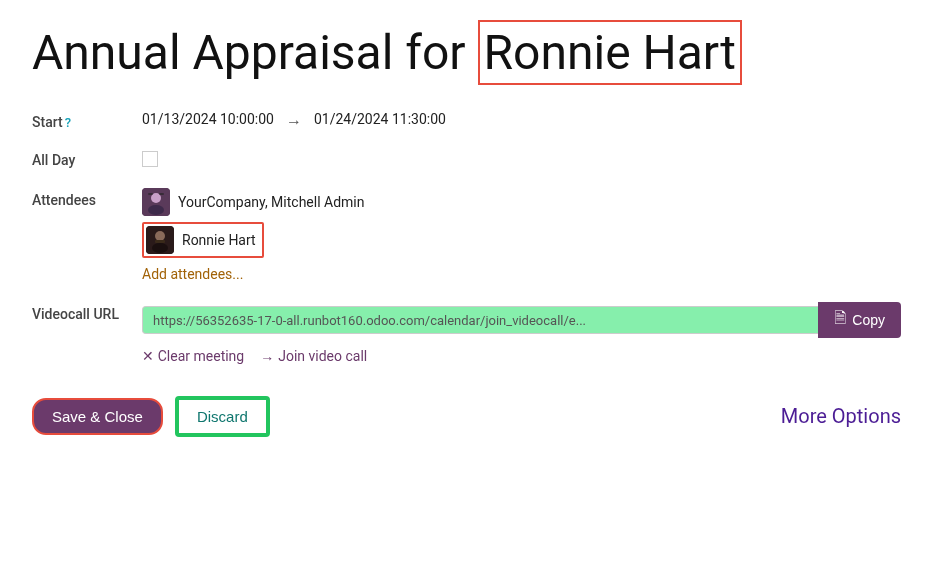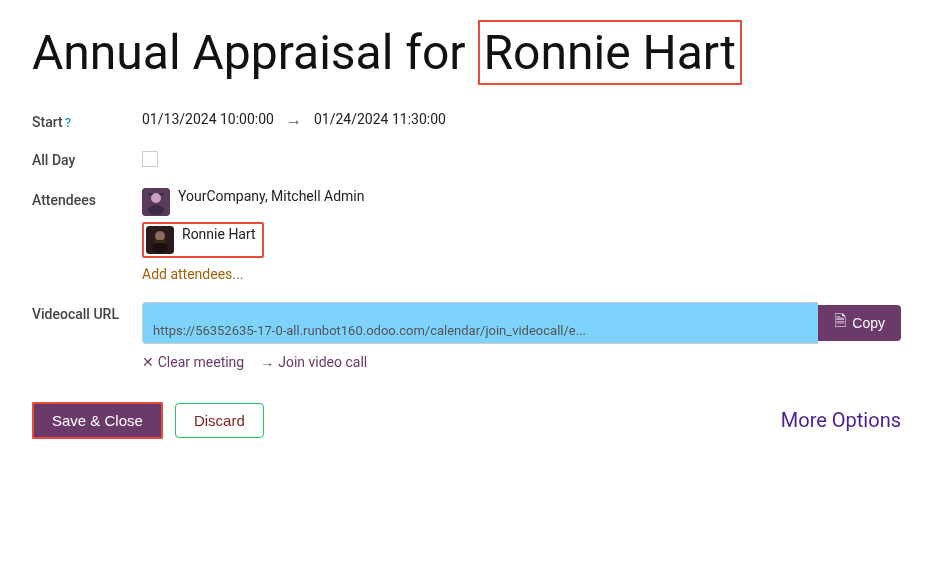--- a/index.html
+++ b/index.html
@@ -76,20 +76,21 @@
     }
 
     .attendees-list {
       display: flex;
       flex-direction: column;
       gap: 6px;
     }
 
     .attendee-item {
       display: flex;
+      align-items: center;
       gap: 8px;
       font-size: 14px;
     }
 
     .attendee-avatar {
       width: 28px;
       height: 28px;
       border-radius: 4px;
       overflow: hidden;
       background: #ccc;
@@ -121,25 +122,25 @@
       align-items: center;
       gap: 0;
       flex: 1;
     }
 
     .videocall-input {
       flex: 1;
       border: 1px solid #ccc;
       border-right: none;
       border-radius: 4px 0 0 4px;
-      padding: 20px 10px;
+      padding: 6px 10px;
       font-size: 13px;
       color: #555;
-      background: #7dd3fc;
-      height: 36px;
+      background: #86efac;
+      height: 28px;
       overflow: hidden;
       text-overflow: ellipsis;
       white-space: nowrap;
     }
 
     .copy-button {
       background: #6b3a6b;
       color: #fff;
       border: none;
       border-radius: 0 4px 4px 0;
@@ -186,31 +187,31 @@
       display: flex;
       align-items: center;
       margin-top: 32px;
       gap: 12px;
     }
 
     .save-close-btn {
       background: #6b3a6b;
       color: #fff;
       border: 2px solid #e74c3c;
-      border-radius: 1px;
+      border-radius: 14px;
       padding: 8px 18px;
       font-size: 15px;
       font-weight: 500;
       cursor: pointer;
     }
 
     .discard-btn {
       background: #fff;
-      color: #7f1d1d;
-      border: 1px solid #22c55e;
+      color: #0f766e;
+      border: 4px solid #22c55e;
       border-radius: 4px;
       padding: 8px 18px;
       font-size: 15px;
       cursor: pointer;
     }
 
     .more-options {
       margin-left: auto;
       color: #4c1d95;
       font-size: 20px;

